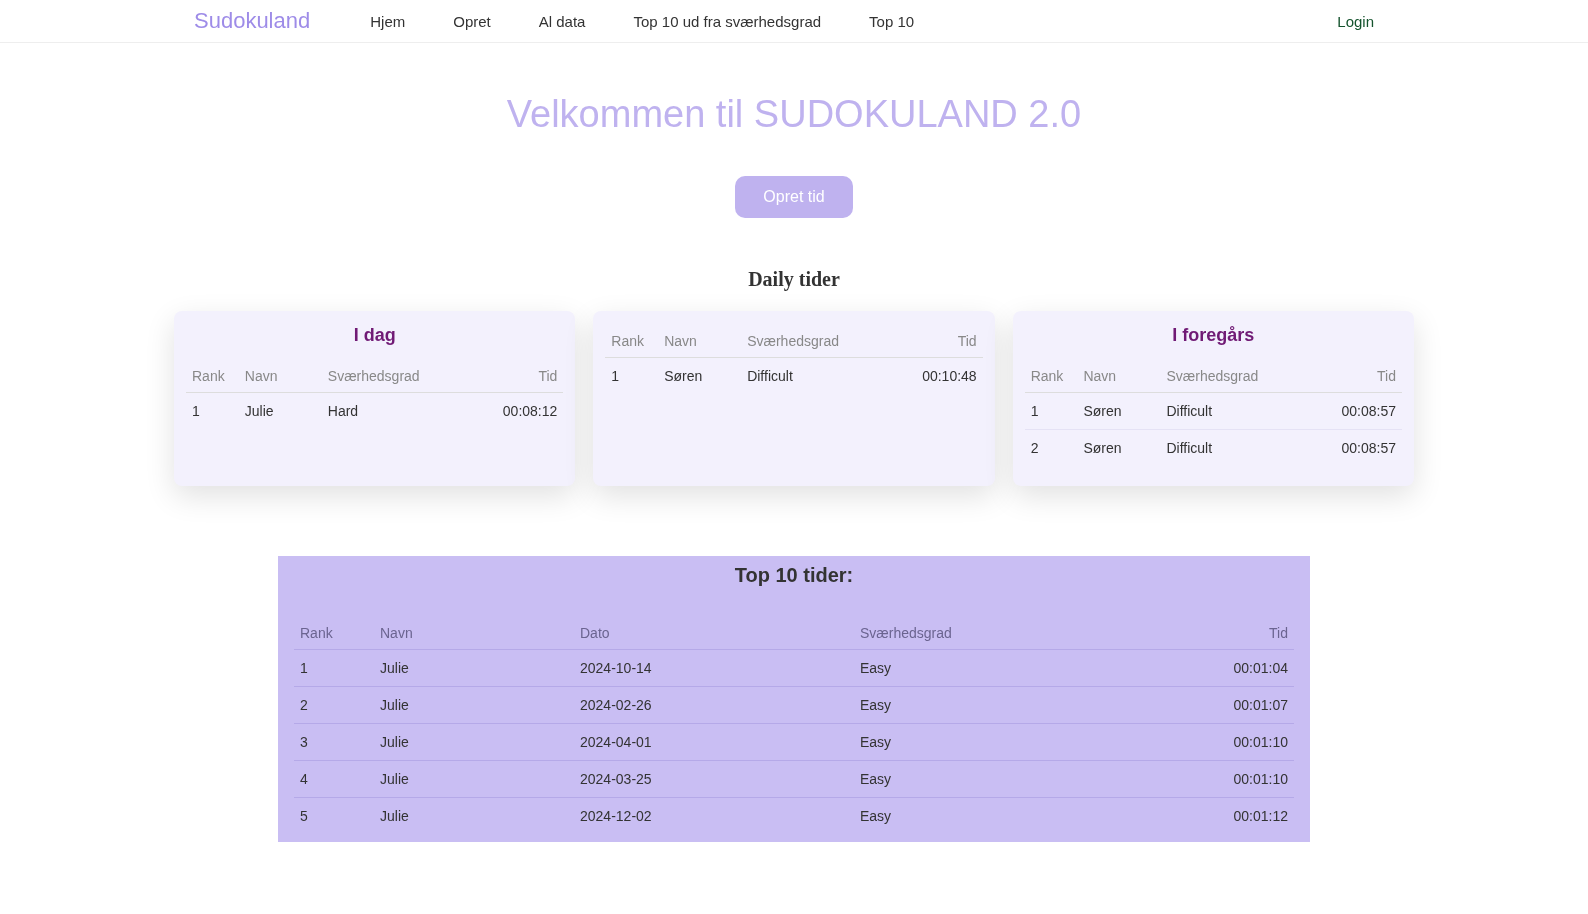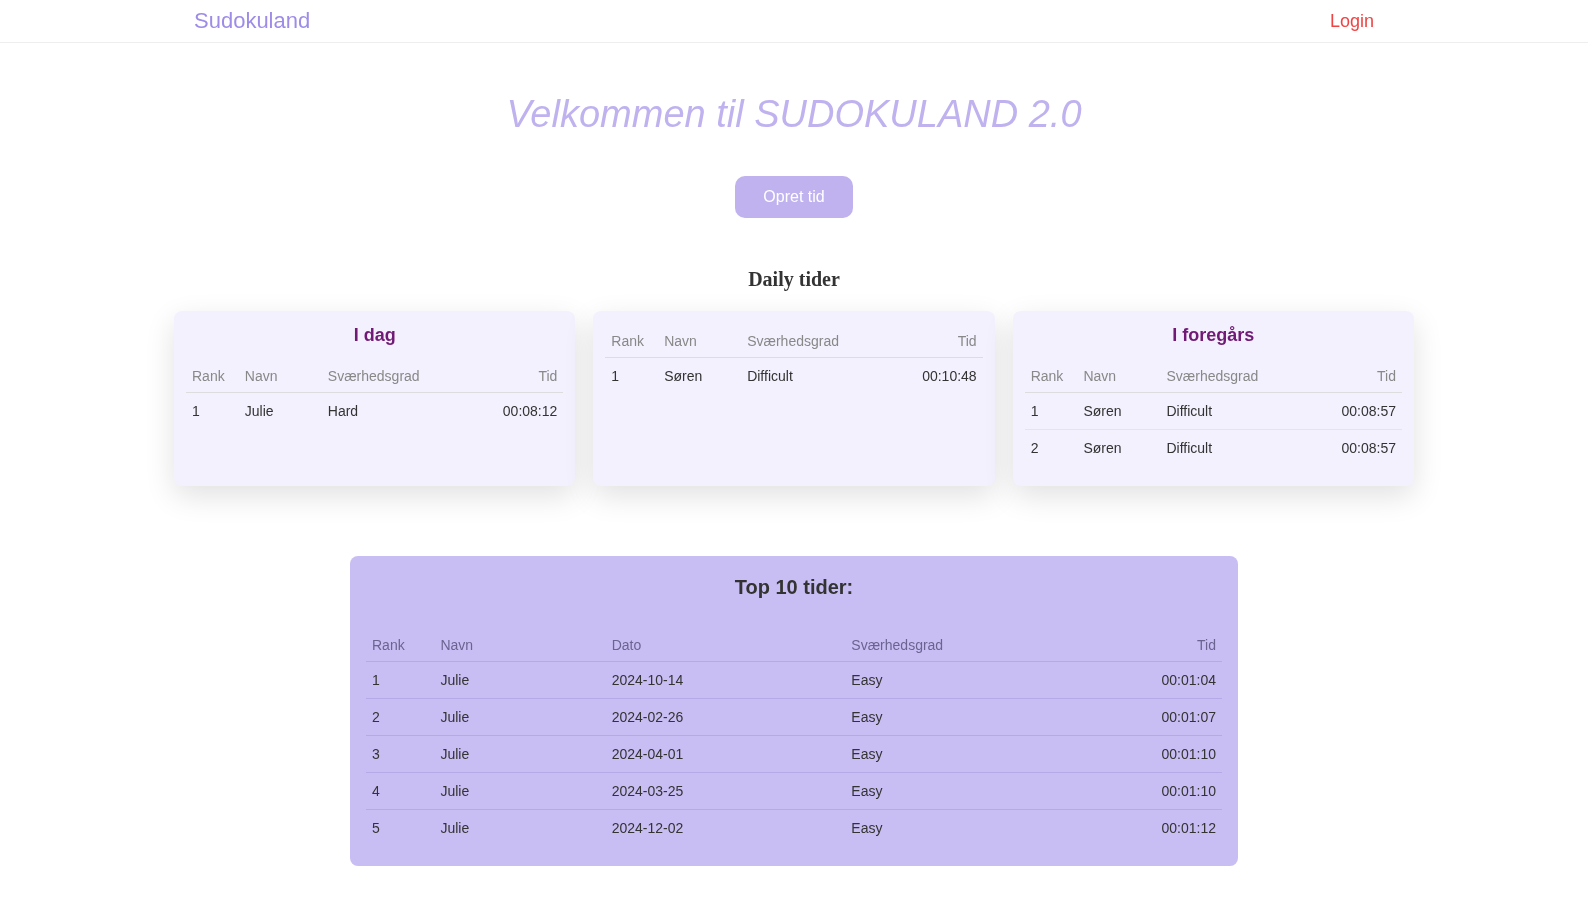--- a/index.html
+++ b/index.html
@@ -32,29 +32,28 @@
     gap: 48px;
     flex: 1;
   }
   .nav-link {
     color: #333;
     cursor: pointer;
     font-size: 15px;
   }
   .nav-login {
     margin-left: auto;
-    color: #ef4444;
-    cursor: pointer;
-    font-size: 18px;
+    color: #14532d;
+    cursor: pointer;
+    font-size: 15px;
     padding-right: 20px;
   }
   .hero {
     text-align: center;
     padding: 50px 12px 40px;
-    font-style: italic;
   }
   .hero-title {
     font-size: 38px;
     color: #bfb2ef;
     font-weight: normal;
   }
   .cta-wrap { text-align: center; margin-bottom: 50px; }
   .cta-btn {
     background: #bfb2ef;
     color: #fff;
@@ -106,25 +105,25 @@
   }
   thead th:last-child { text-align: right; }
   tbody td {
     padding: 10px 6px;
     border-bottom: 1px solid #e5e2f5;
     color: #333;
   }
   tbody td:last-child { text-align: right; }
   tbody tr:last-child td { border-bottom: none; }
   .top10-card {
-    width: 888px;
+    width: 1032px;
     margin: 0 auto 60px;
     background: #c9bef3;
-    border-radius: 8px;
-    padding: 20px 16px;
+    border-radius: 0;
+    padding: 8px 16px;
   }
   .top10-title {
     text-align: center;
     font-size: 20px;
     color: #333;
     margin-bottom: 30px;
   }
   .top10-card thead th {
     color: #6b6490;
     border-bottom: 1px solid #b5a9e8;
@@ -134,20 +133,27 @@
     color: #333;
   }
   .top10-card tbody tr:last-child td { border-bottom: none; }
 </style>
 </head>
 <body>
 
 <nav class="navbar">
   <div class="navbar-inner">
     <div class="brand">Sudokuland</div>
+    <div class="nav-links">
+      <span class="nav-link">Hjem</span>
+      <span class="nav-link">Opret</span>
+      <span class="nav-link">Al data</span>
+      <span class="nav-link">Top 10 ud fra sværhedsgrad</span>
+      <span class="nav-link">Top 10</span>
+    </div>
     <span class="nav-login">Login</span>
   </div>
 </nav>
 
 <div class="hero">
   <h1 class="hero-title">Velkommen til SUDOKULAND 2.0</h1>
 </div>
 
 <div class="cta-wrap">
   <button class="cta-btn">Opret tid</button>

